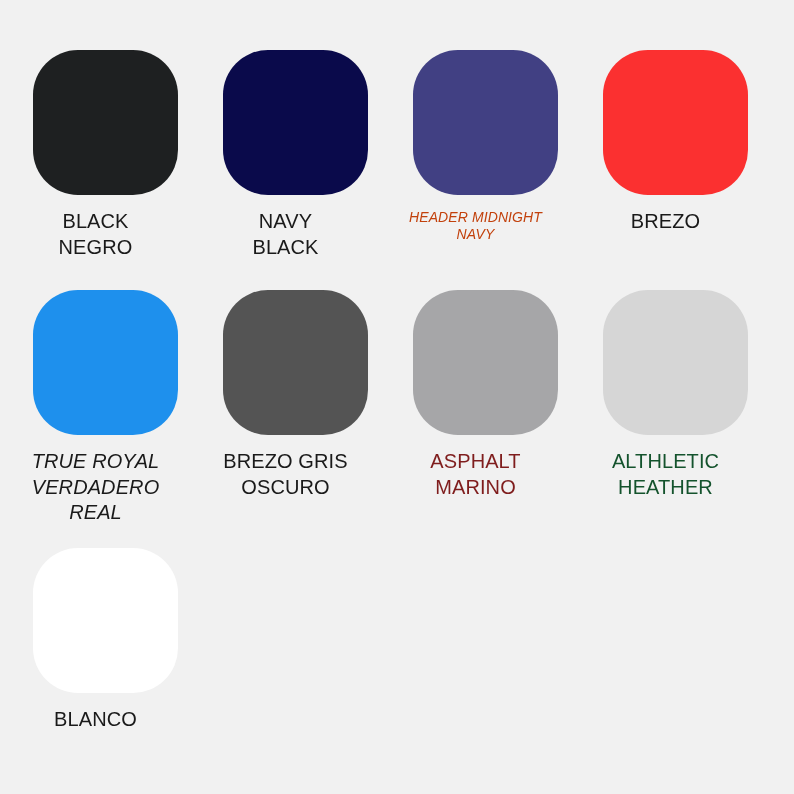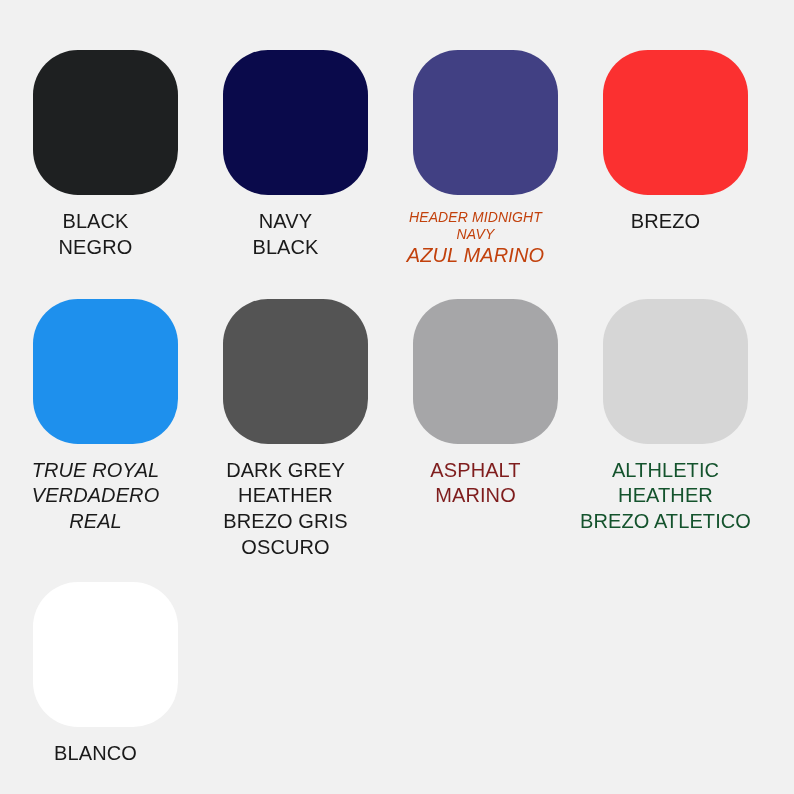--- a/index.html
+++ b/index.html
@@ -87,59 +87,55 @@
         <div class="swatch-labels" style="color: rgb(26, 26, 26);">
           <span class="label-en">NAVY</span>
           <span class="label-es">BLACK</span>
         </div>
       </div>
       <div class="swatch-cell">
         <div class="swatch-chip" style="background: rgb(65, 64, 131);"></div>
         <div class="swatch-labels" style="color: #c2410c; font-style: italic;">
           <span class="label-en small">HEADER MIDNIGHT
 NAVY</span>
-          <span class="label-es">AZUL MARINO</span>
         </div>
       </div>
       <div class="swatch-cell">
         <div class="swatch-chip" style="background: rgb(251, 48, 48);"></div>
         <div class="swatch-labels" style="color: rgb(26, 26, 26);">
           <span class="label-es">BREZO</span>
         </div>
       </div>
     </div>
     <div class="swatch-row row-2">
       <div class="swatch-cell">
         <div class="swatch-chip" style="background: rgb(30, 144, 237);"></div>
         <div class="swatch-labels" style="color: rgb(26, 26, 26); font-style: italic;">
           <span class="label-en">TRUE ROYAL</span>
           <span class="label-es">VERDADERO REAL</span>
         </div>
       </div>
       <div class="swatch-cell">
         <div class="swatch-chip" style="background: rgb(84, 84, 84);"></div>
         <div class="swatch-labels" style="color: rgb(26, 26, 26);">
-          <span class="label-en">DARK GREY
-HEATHER</span>
           <span class="label-es">BREZO GRIS
 OSCURO</span>
         </div>
       </div>
       <div class="swatch-cell">
         <div class="swatch-chip" style="background: rgb(166, 166, 168);"></div>
         <div class="swatch-labels" style="color: #7f1d1d;">
           <span class="label-en">ASPHALT</span>
           <span class="label-es">MARINO</span>
         </div>
       </div>
       <div class="swatch-cell">
         <div class="swatch-chip" style="background: rgb(214, 214, 214);"></div>
         <div class="swatch-labels" style="color: #14532d;">
           <span class="label-en">ALTHLETIC HEATHER</span>
-          <span class="label-es">BREZO ATLETICO</span>
         </div>
       </div>
     </div>
     <div class="swatch-row row-3">
       <div class="swatch-cell">
         <div class="swatch-chip" style="background: rgb(255, 255, 255);"></div>
         <div class="swatch-labels" style="color: rgb(26, 26, 26);">
           <span class="label-es">BLANCO</span>
         </div>
       </div>

